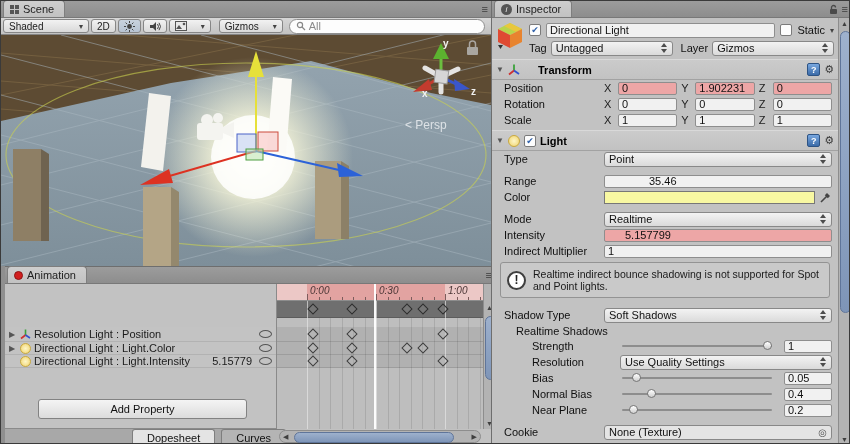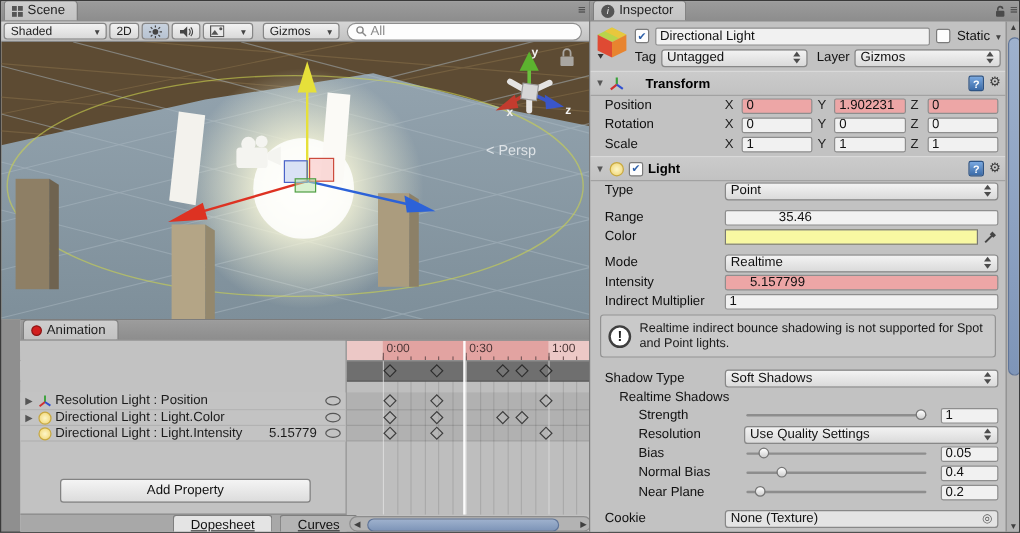--- a/index.html
+++ b/index.html
@@ -30,39 +30,39 @@
                padding:0 3px;box-sizing:border-box;border-radius:2px;color:#111;}
   input.anim{background:#eda6a6;}
   .searchbox{flex:1;height:13px;background:#fdfdfd;border:1px solid #8e8e8e;border-radius:8px;display:flex;
              align-items:center;padding:0 6px;gap:3px;color:#8a8a8a;margin-left:4px;margin-right:4px;}
   
   #scene-panel{left:0;top:0;width:490px;height:265px;}
   #scene-viewport{position:absolute;left:0;top:34px;width:490px;height:231px;}
   .gridicon{width:9px;height:9px;display:grid;grid-template-columns:4px 4px;grid-template-rows:4px 4px;gap:1px;}
   .gridicon i{background:#555;}
   
-  #anim-panel{left:16px;top:265px;width:490px;height:179px;border-top:1px solid #6e6e6e;}
+  #anim-panel{left:4px;top:265px;width:490px;height:179px;border-top:1px solid #6e6e6e;}
   #anim-left{position:absolute;left:0;top:17px;width:272px;bottom:0;background:#c2c2c2;border-right:1px solid #8a8a8a;box-sizing:border-box;}
   .anim-row{position:absolute;left:0;right:0;display:flex;align-items:center;gap:3px;padding:0 4px;
             border-bottom:1px solid #b2b2b2;box-sizing:border-box;background:#c3c3c3;font-size:11px;color:#1c1c1c;}
   .foldout{width:8px;font-size:8px;color:#555;}
   .bulb{width:9px;height:9px;border-radius:50%;background:radial-gradient(#fdf6c9,#f0d36a);border:1px solid #c9a93f;}
   .ellipse-btn{width:11px;height:6px;border:1px solid #555;border-radius:50%;background:transparent;margin-left:auto;}
   #add-prop{position:absolute;left:33px;top:115px;width:207px;height:18px;background:linear-gradient(#f4f4f4,#dcdcdc);
             border:1px solid #828282;border-radius:3px;font-size:11px;display:flex;align-items:center;justify-content:center;}
   #anim-bottom{position:absolute;left:0;bottom:0;height:17px;width:272px;background:#a8a8a8;border-top:1px solid #8a8a8a;
                display:flex;align-items:flex-end;box-sizing:border-box;}
   .btab{height:15px;padding:0 14px;display:flex;align-items:center;border:1px solid #7e7e7e;border-bottom:none;
         border-radius:3px 3px 0 0;background:#b4b4b4;font-size:11px;text-decoration:underline;}
   .btab.active{background:#e4e4e4;}
   
   #timeline{position:absolute;left:272px;top:17px;width:206px;height:145px;overflow:hidden;background:#bebebe;}
   #ruler{position:absolute;left:0;top:0;width:100%;height:17px;background:#ecc8c6;border-bottom:1px solid #8d8d8d;box-sizing:border-box;}
   #ruler-active{position:absolute;left:30px;width:138px;top:0;height:16px;background:#e2a3a1;}
-  .rlabel{position:absolute;top:1px;font-size:10px;color:#4a3535;}
+  .rlabel{position:absolute;top:1px;font-size:10px;color:#4a3535;font-style:italic;}
   .rtick{position:absolute;bottom:0;width:1px;background:#7c5c5c;}
   #summary-strip{position:absolute;left:0;top:17px;width:100%;height:17px;background:#6f6f6f;border-bottom:1px solid #5c5c5c;box-sizing:border-box;}
   #ds-rows{position:absolute;left:0;top:43px;width:100%;height:41px;background:#b1b1b1;}
   .ds-row{position:absolute;left:0;width:100%;border-bottom:1px solid #9d9d9d;box-sizing:border-box;}
   #ds-below{position:absolute;left:0;top:84px;width:100%;height:61px;background:#bebebe;}
   .gline{position:absolute;width:1px;background:rgba(0,0,0,0.10);}
   .wline{position:absolute;width:1px;background:rgba(255,255,255,0.55);}
   #playhead{position:absolute;top:0;width:1.5px;height:145px;background:rgba(255,255,255,0.95);}
   .kf{position:absolute;width:8px;height:8px;border:1px solid #3f3f3f;background:rgba(190,190,190,0.35);transform:rotate(45deg);box-sizing:border-box;}
   

